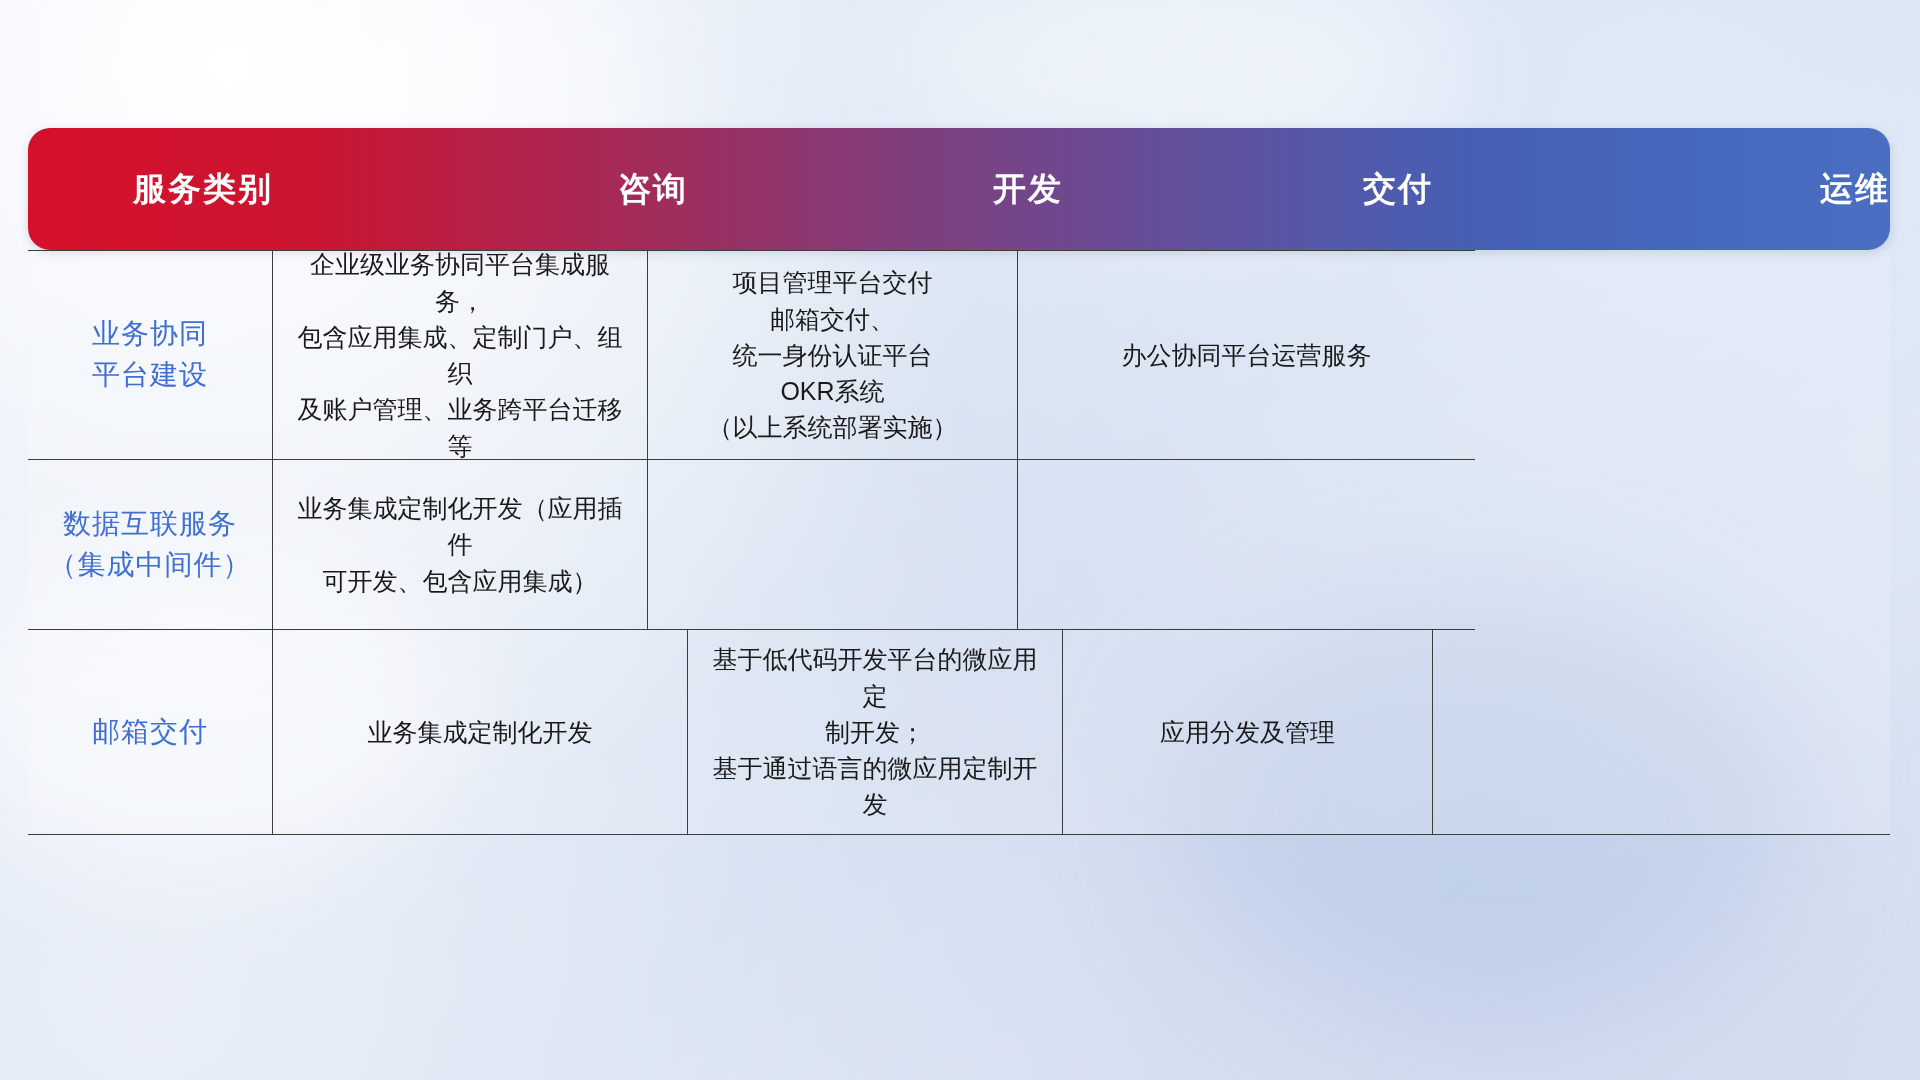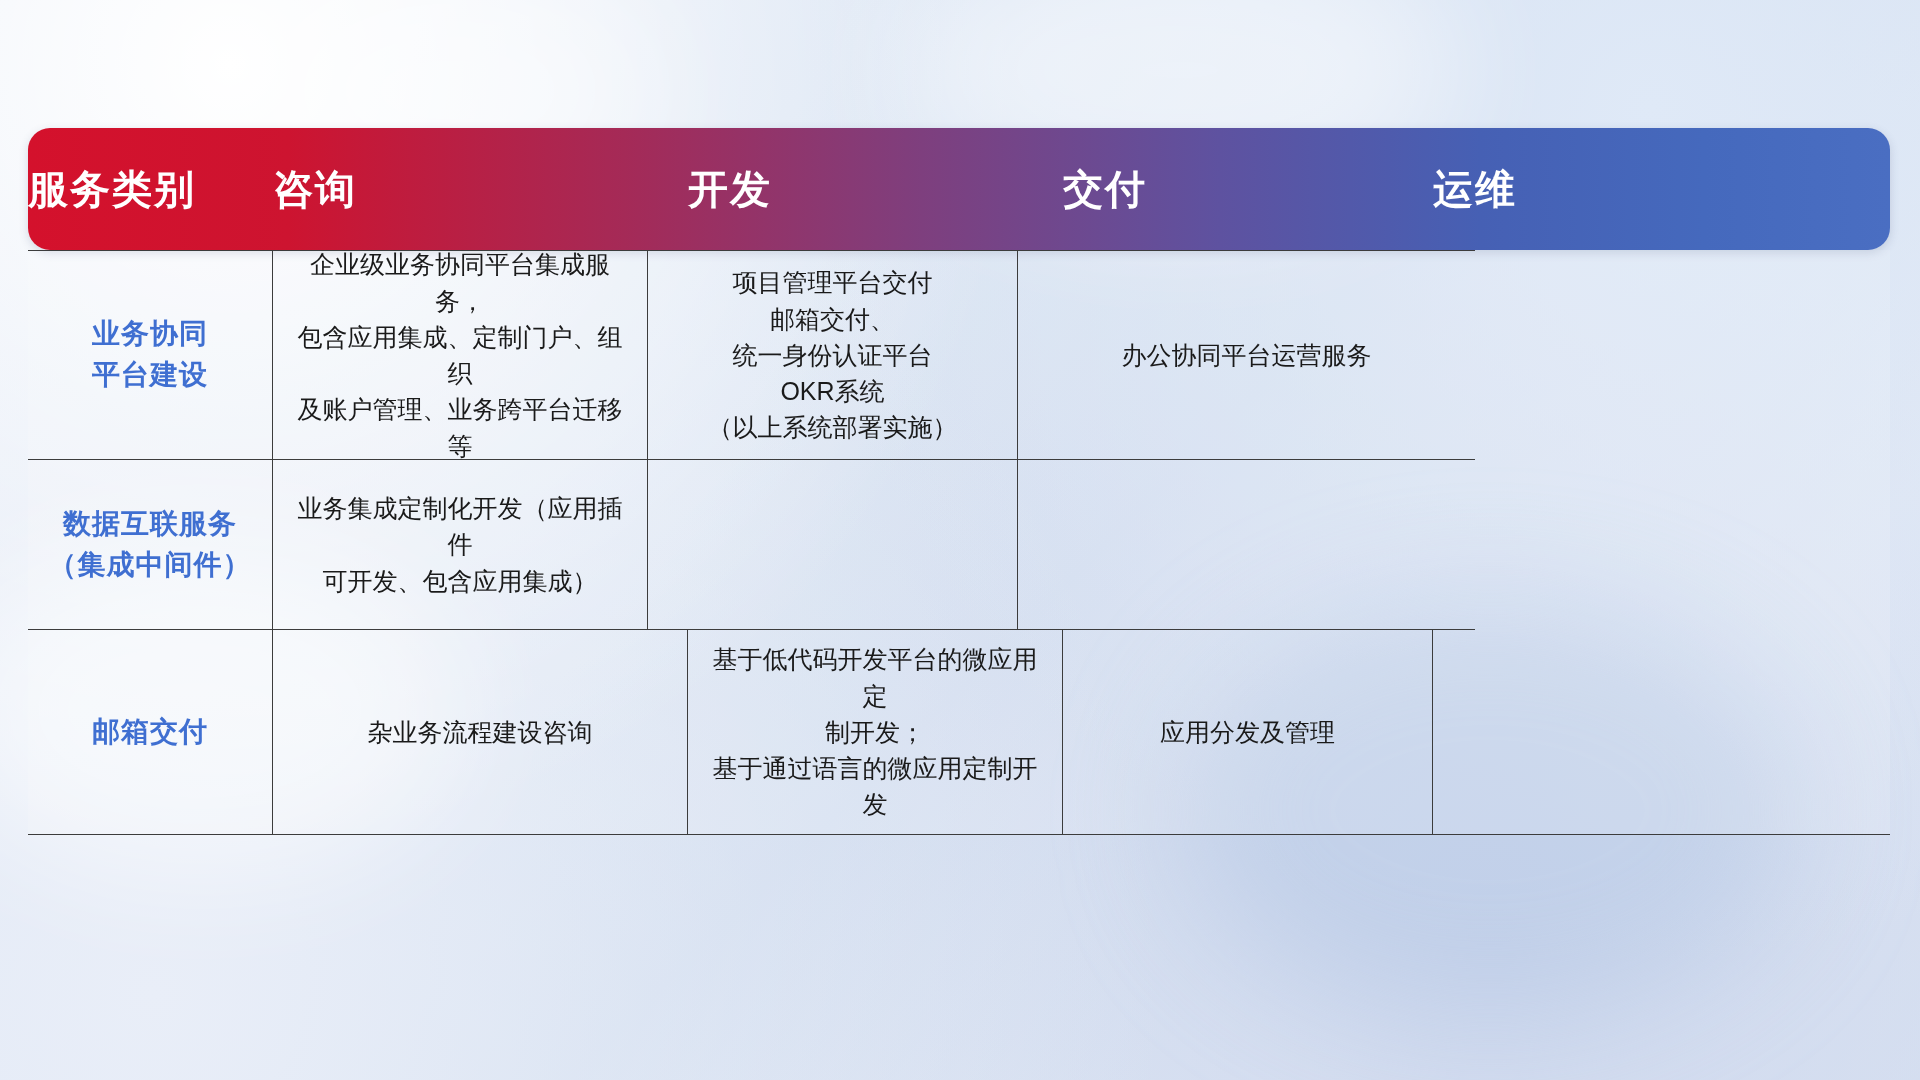--- a/index.html
+++ b/index.html
@@ -42,23 +42,23 @@
     position: relative;
     height: 122px;
     border-radius: 22px;
     background: linear-gradient(90deg, #d4112c 0%, #cd1430 14%, #a52a57 32%, #7e3f7e 48%, #5e52a0 64%, #4660b4 78%, #4569bd 90%, #4a6ec2 100%);
     box-shadow: 0 3px 10px rgba(60,70,110,0.18);
     display: flex;
     align-items: center;
   }
   .header-cell {
     color: #ffffff;
-    font-size: 40px;
+    font-size: 33px;
     font-weight: bold;
-    text-align: left;
+    text-align: right;
     letter-spacing: 2px;
     box-sizing: border-box;
   }
 
   .body-grid {
     position: relative;
     background: rgba(255,255,255,0.14);
   }
   .row {
     display: flex;
@@ -75,21 +75,21 @@
     line-height: 1.45;
     color: #1a1a1a;
     border-right: 1.5px solid #3c3c3c;
     border-bottom: 1.5px solid #3c3c3c;
     white-space: pre-line;
   }
   .cell:last-child { border-right: none; }
   .row:first-child .cell { border-top: 1.5px solid #3c3c3c; }
   .cell.cat {
     color: #3f6fd1;
-    font-weight: bold;
+    font-weight: normal;
     font-size: 28px;
     letter-spacing: 1px;
     border-right: 1.5px solid #3c3c3c;
   }
   .cell.empty { }
 
   
   .c0 { width: 245px; }
   .c1 { width: 415px; }
   .c2 { width: 375px; }
@@ -144,21 +144,21 @@
       <div class="cell cat c0">数据互联服务
 （集成中间件）</div>
       <div class="cell c2">业务集成定制化开发（应用插件
 可开发、包含应用集成）</div>
       <div class="cell c3 empty"></div>
       <div class="cell c4 empty"></div>
     </div>
 
     <div class="row r2">
       <div class="cell cat c0">邮箱交付</div>
-      <div class="cell c1">杂业务流程建设咨询</div>
+      <div class="cell c1">业务集成定制化开发</div>
       <div class="cell c2">基于低代码开发平台的微应用定
 制开发；
 基于通过语言的微应用定制开发</div>
       <div class="cell c3">应用分发及管理</div>
       <div class="cell c4 empty"></div>
     </div>
 
   </div>
 </div>
 

